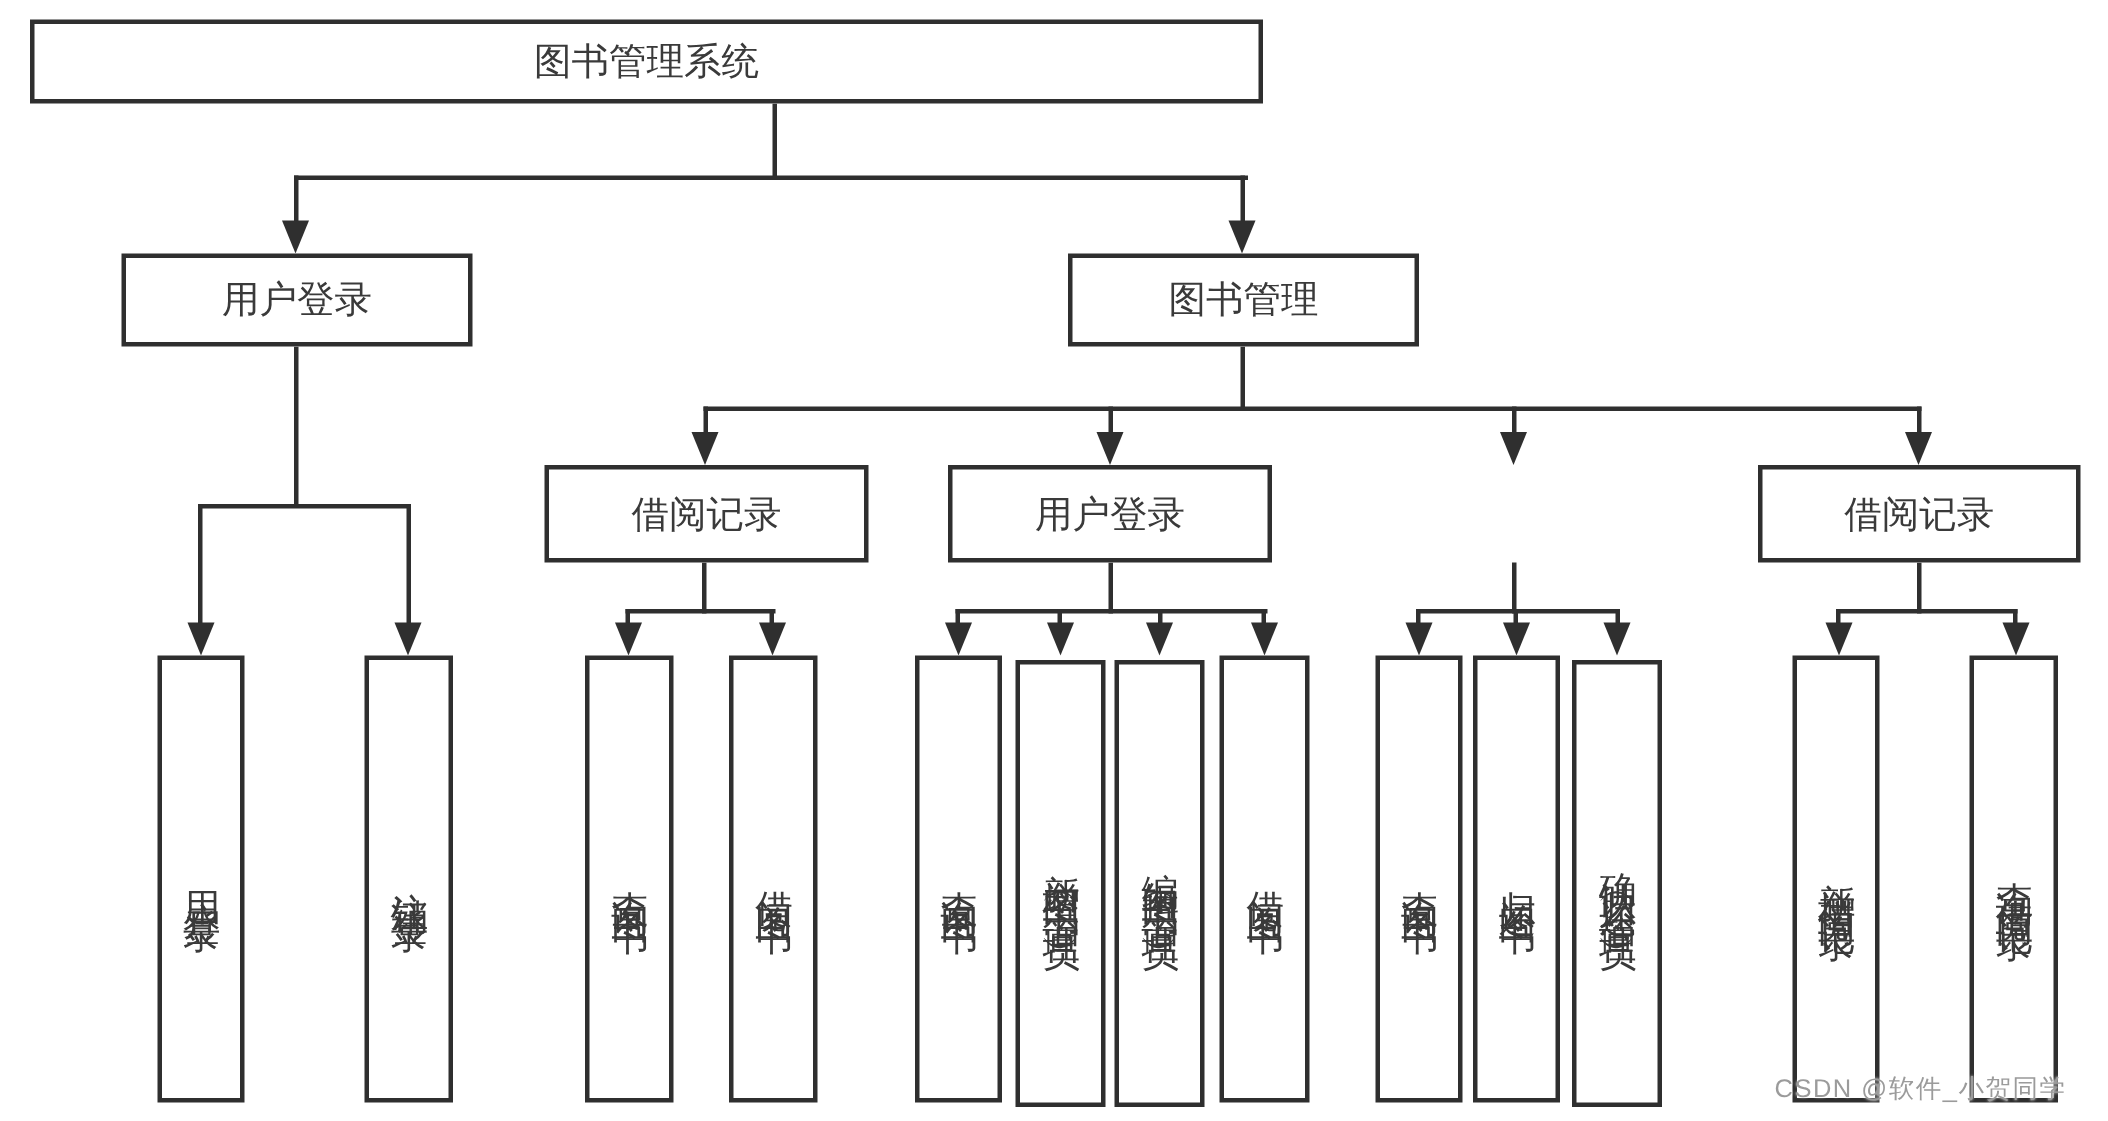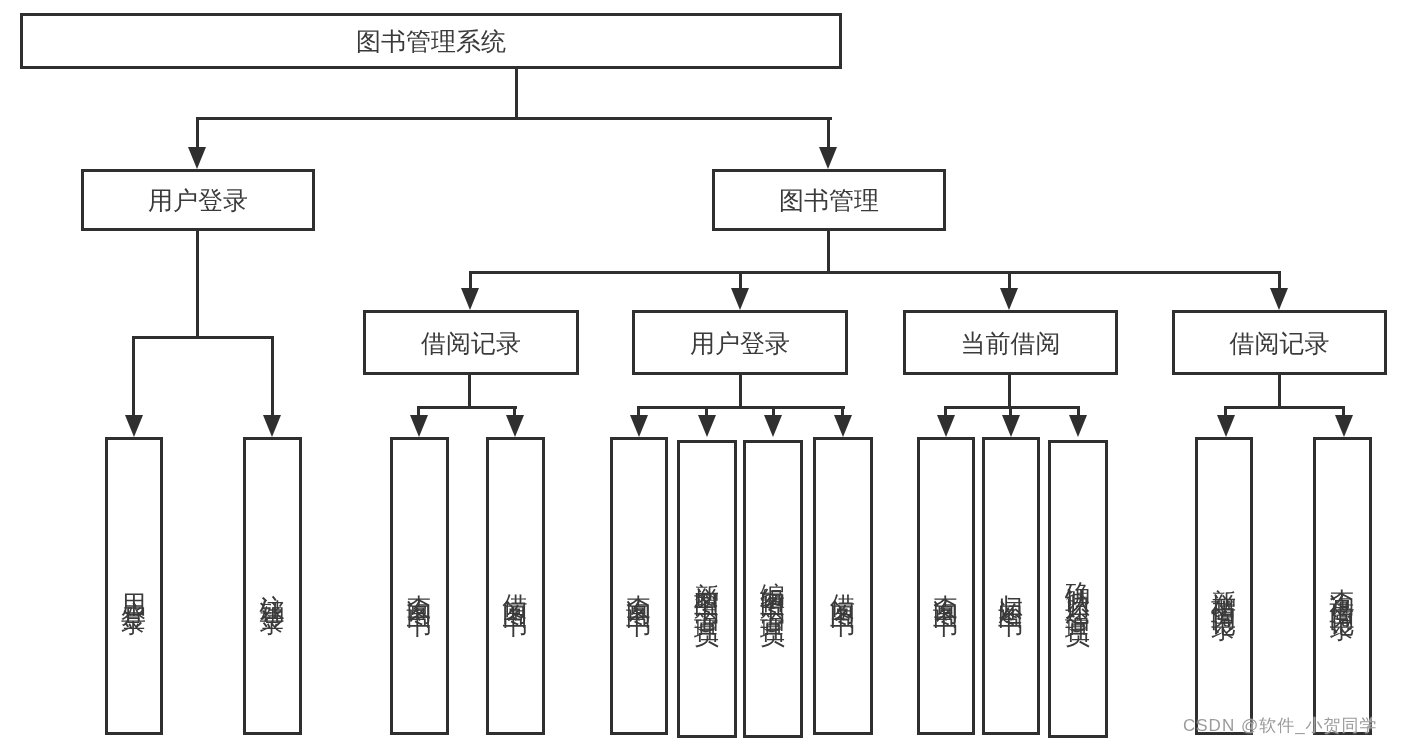--- a/index.html
+++ b/index.html
@@ -131,21 +131,20 @@
   <div class="vline" style="left:1342px;top:406px;height:12px;"></div>
   <div class="arrow" style="left:1335px;top:415px;"></div>
 
   <div class="box" style="left:20px;top:13px;width:822px;height:56px;">图书管理系统</div>
 
   <div class="box" style="left:81px;top:169px;width:234px;height:62px;">用户登录</div>
   <div class="box" style="left:712px;top:169px;width:234px;height:62px;">图书管理</div>
 
   <div class="box" style="left:363px;top:310px;width:216px;height:65px;">借阅记录</div>
   <div class="box" style="left:632px;top:310px;width:216px;height:65px;">用户登录</div>
-  <div class="box" style="left:903px;top:310px;width:215px;height:65px;">当前借阅</div>
   <div class="box" style="left:1172px;top:310px;width:215px;height:65px;">借阅记录</div>
 
   <div class="box vbox" style="left:105px;top:437px;width:58px;height:298px;">用户登录</div>
   <div class="box vbox" style="left:243px;top:437px;width:59px;height:298px;">注销登录</div>
 
   <div class="box vbox" style="left:390px;top:437px;width:59px;height:298px;">查询图书</div>
   <div class="box vbox" style="left:486px;top:437px;width:59px;height:298px;">借阅图书</div>
 
   <div class="box vbox" style="left:610px;top:437px;width:58px;height:298px;">查询图书</div>
   <div class="box vbox" style="left:677px;top:440px;width:60px;height:298px;">新增图书（管理员）</div>

